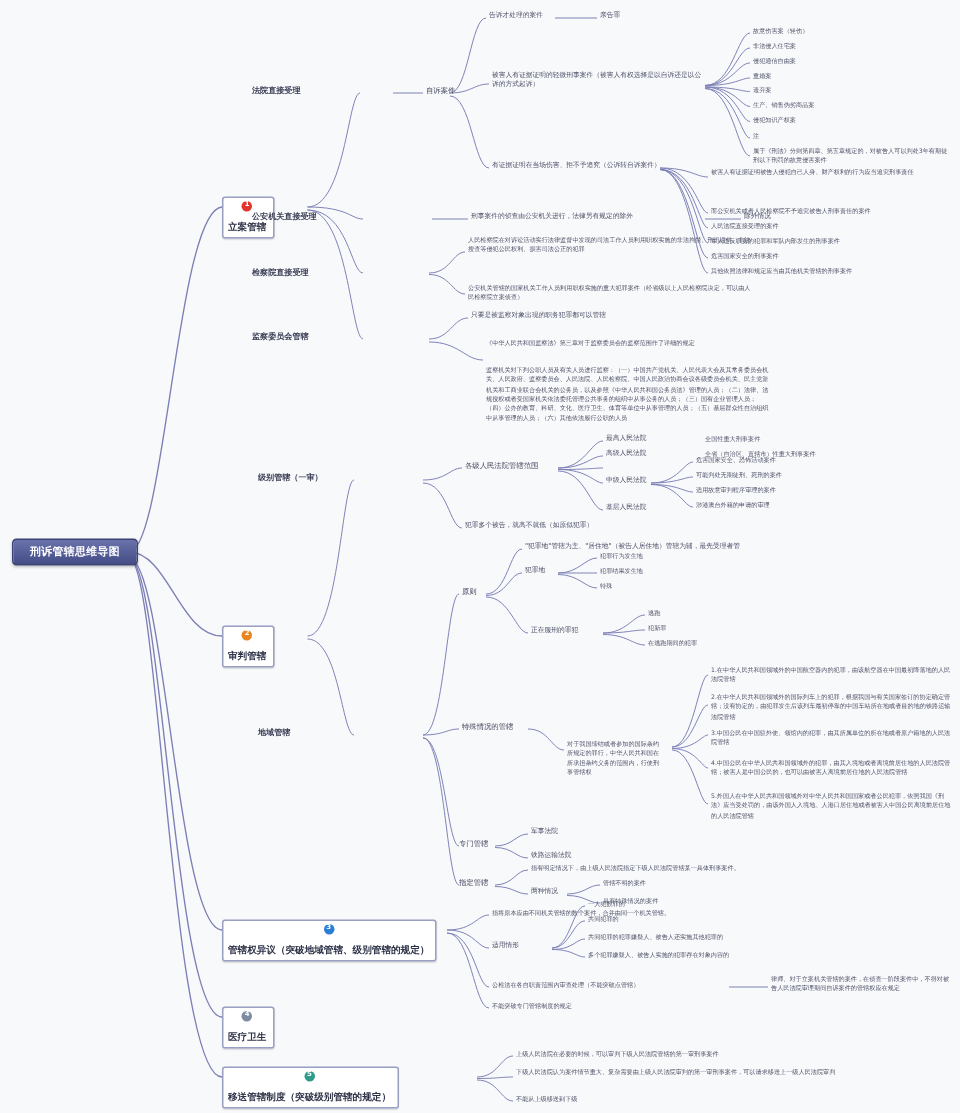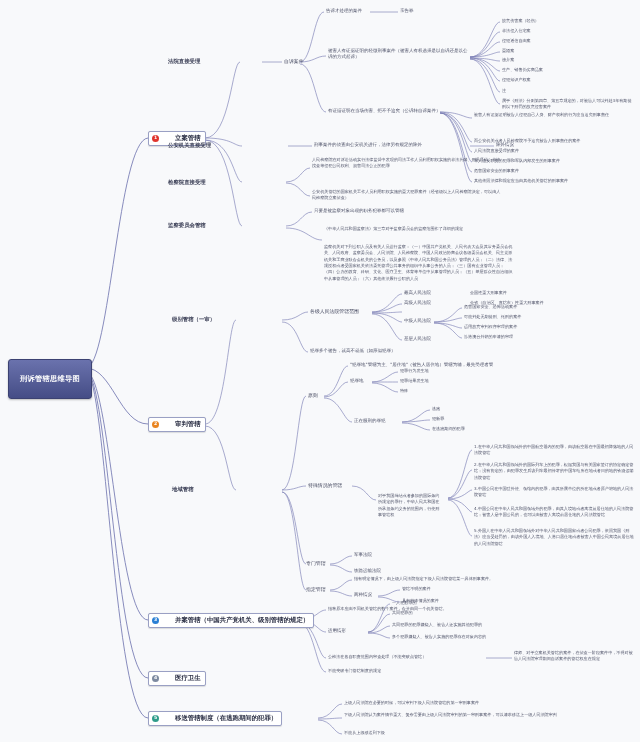--- a/index.html
+++ b/index.html
@@ -16,31 +16,31 @@
   svg.links path.trunk{stroke-width:.9;}
 
   .node{position:absolute;color:#3b3f55;line-height:1.32;white-space:pre-wrap;}
 
   
   .root{
     left:8px;top:359px;width:78px;
     background:linear-gradient(#6a72ad,#454d86);
     border:1px solid #3c4272;border-radius:3px;
     color:#fff;font-size:7.2px;font-weight:bold;
-    text-align:center;padding:14px 2px;letter-spacing:.3px;
+    text-align:center;padding:3px 2px;letter-spacing:.3px;
     box-shadow:0 1px 2px rgba(0,0,0,.25);
   }
 
   
   .l1{
     background:#fff;border:1px solid #9aa0c4;border-radius:2px;
     font-size:6.4px;font-weight:bold;color:#2e3247;
     padding:2.2px 4px 2.2px 3px;white-space:nowrap;
     box-shadow:0 .5px 1px rgba(0,0,0,.12);
-    display:flex;align-items:center;gap:16px;
+    display:flex;align-items:center;gap:6px;flex-direction:column;
   }
   .bullet{
     width:7px;height:7px;border-radius:50%;
     display:inline-flex;align-items:center;justify-content:center;
     color:#fff;font-size:4.6px;font-weight:bold;flex:none;
     line-height:1;
   }
   .b1{background:#e0342c}.b2{background:#e98420}
   .b3{background:#2a7fd4}.b4{background:#7d8aa0}.b5{background:#2f9c8a}
 
@@ -259,38 +259,38 @@
   <div class="node l4" style="left:354px;top:568px;">铁路运输法院</div>
 
   <div class="node l3" style="left:306px;top:586px;">指定管辖</div>
   <div class="node tiny" style="left:354px;top:576px;">指有明定情况下，由上级人民法院指定下级人民法院管辖某一具体刑事案件。</div>
   <div class="node l4" style="left:354px;top:592px;">两种情况</div>
   <div class="node tiny" style="left:402px;top:586px;">管辖不明的案件</div>
   <div class="node tiny" style="left:402px;top:598px;">具有特殊情况的案件</div>
 
   <div class="node l1" style="left:148px;top:613px;">
     <span class="bullet b3">3</span>
-    <span>并案管辖（中国共产党机关、级别管辖的规定）</span>
+    <span>管辖权异议（突破地域管辖、级别管辖的规定）</span>
   </div>
   <div class="node tiny" style="left:328px;top:606px;">指将原本应由不同机关管辖的数个案件，合并由同一个机关管辖。</div>
   <div class="node l4" style="left:328px;top:628px;">适用情形</div>
   <div class="node tiny" style="left:392px;top:600px;">一人犯数罪的</div>
   <div class="node tiny" style="left:392px;top:610px;">共同犯罪的</div>
   <div class="node tiny" style="left:392px;top:622px;">共同犯罪的犯罪嫌疑人、被告人还实施其他犯罪的</div>
   <div class="node tiny" style="left:392px;top:634px;">多个犯罪嫌疑人、被告人实施的犯罪存在对象内容的</div>
   <div class="node tiny" style="left:328px;top:654px;">公检法在各自职责范围内审查处理（不能突破点管辖）</div>
   <div class="node tiny" style="left:328px;top:668px;">不能突破专门管辖制度的规定</div>
   <div class="node tiny" style="left:514px;top:650px;width:122px;">律师、对于立案机关管辖的案件，在侦查一阶段案件中，不得对被告人民法院审理期间自诉案件的管辖权应在规定</div>
 
   <div class="node l1" style="left:148px;top:671px;">
     <span class="bullet b4">4</span>
     <span>医疗卫生</span>
   </div>
 
   <div class="node l1" style="left:148px;top:711px;">
     <span class="bullet b5">5</span>
-    <span>移送管辖制度（在逃跑期间的犯罪）</span>
+    <span>移送管辖制度（突破级别管辖的规定）</span>
   </div>
   <div class="node tiny" style="left:344px;top:700px;width:230px;">上级人民法院在必要的时候，可以审判下级人民法院管辖的第一审刑事案件</div>
   <div class="node tiny" style="left:344px;top:712px;width:230px;">下级人民法院认为案件情节重大、复杂需要由上级人民法院审判的第一审刑事案件，可以请求移送上一级人民法院审判</div>
   <div class="node tiny" style="left:344px;top:730px;width:230px;">不能从上级移送到下级</div>
 
 </div>
 
 </body></html>

